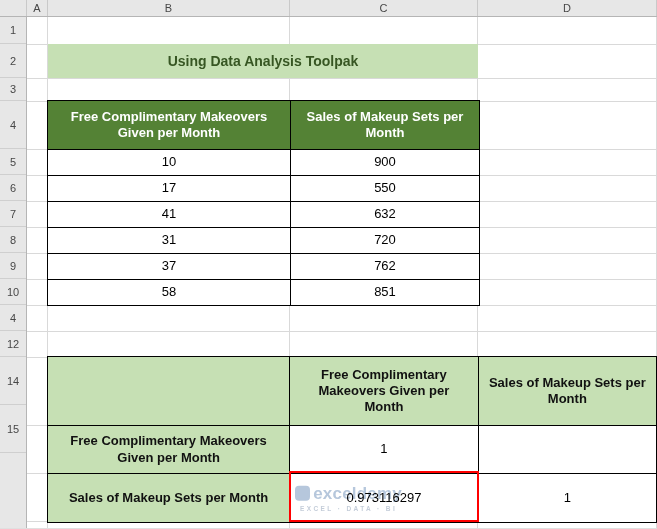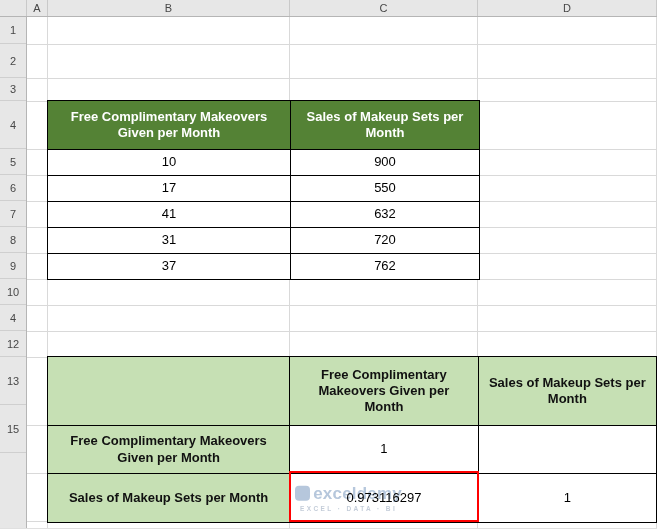--- a/index.html
+++ b/index.html
@@ -108,21 +108,21 @@
     <div class="row-h" style="height:23px">3</div>
     <div class="row-h" style="height:48px">4</div>
     <div class="row-h" style="height:26px">5</div>
     <div class="row-h" style="height:26px">6</div>
     <div class="row-h" style="height:26px">7</div>
     <div class="row-h" style="height:26px">8</div>
     <div class="row-h" style="height:26px">9</div>
     <div class="row-h" style="height:26px">10</div>
     <div class="row-h" style="height:26px">4</div>
     <div class="row-h" style="height:26px">12</div>
-    <div class="row-h" style="height:48px">13</div>
+    <div class="row-h" style="height:48px">14</div>
     <div class="row-h" style="height:48px">15</div>
   </div>
 
   <div class="gridlines" id="gridlines">
       <div style="position: absolute; left: 27px; top: 44px; width: 630px; height: 1px; background: rgb(217, 217, 217);"></div>
       <div style="position: absolute; left: 27px; top: 78px; width: 630px; height: 1px; background: rgb(217, 217, 217);"></div>
       <div style="position: absolute; left: 27px; top: 101px; width: 630px; height: 1px; background: rgb(217, 217, 217);"></div>
       <div style="position: absolute; left: 27px; top: 149px; width: 630px; height: 1px; background: rgb(217, 217, 217);"></div>
       <div style="position: absolute; left: 27px; top: 175px; width: 630px; height: 1px; background: rgb(217, 217, 217);"></div>
       <div style="position: absolute; left: 27px; top: 201px; width: 630px; height: 1px; background: rgb(217, 217, 217);"></div>
@@ -134,20 +134,23 @@
       <div style="position: absolute; left: 27px; top: 357px; width: 630px; height: 1px; background: rgb(217, 217, 217);"></div>
       <div style="position: absolute; left: 27px; top: 425px; width: 630px; height: 1px; background: rgb(217, 217, 217);"></div>
       <div style="position: absolute; left: 27px; top: 473px; width: 630px; height: 1px; background: rgb(217, 217, 217);"></div>
       <div style="position: absolute; left: 27px; top: 521px; width: 630px; height: 1px; background: rgb(217, 217, 217);"></div>
       <div style="position: absolute; left: 47px; top: 17px; width: 1px; height: 512px; background: rgb(217, 217, 217);"></div>
       <div style="position: absolute; left: 289px; top: 17px; width: 1px; height: 512px; background: rgb(217, 217, 217);"></div>
       <div style="position: absolute; left: 477px; top: 17px; width: 1px; height: 512px; background: rgb(217, 217, 217);"></div>
       <div style="position: absolute; left: 656px; top: 17px; width: 1px; height: 512px; background: rgb(217, 217, 217);"></div>
     </div>
 
+  <div class="banner">
+    <span>Using Data Analysis Toolpak</span>
+  </div>
 
   <table class="t1">
     <colgroup>
         <col style="width:243px">
         <col style="width:189px">
       </colgroup>
     <thead>
       <tr>
         <td>Free Complimentary Makeovers Given per Month</td>
         <td>Sales of Makeup Sets per Month</td>
@@ -166,20 +169,24 @@
         <td>41</td>
         <td>632</td>
       </tr>
       <tr>
         <td>31</td>
         <td>720</td>
       </tr>
       <tr>
         <td>37</td>
         <td>762</td>
+      </tr>
+      <tr>
+        <td>58</td>
+        <td>851</td>
       </tr>
     </tbody>
   </table>
 
   <table class="t2">
     <colgroup>
         <col style="width:243px">
         <col style="width:189px">
         <col style="width:179px">
       </colgroup>

